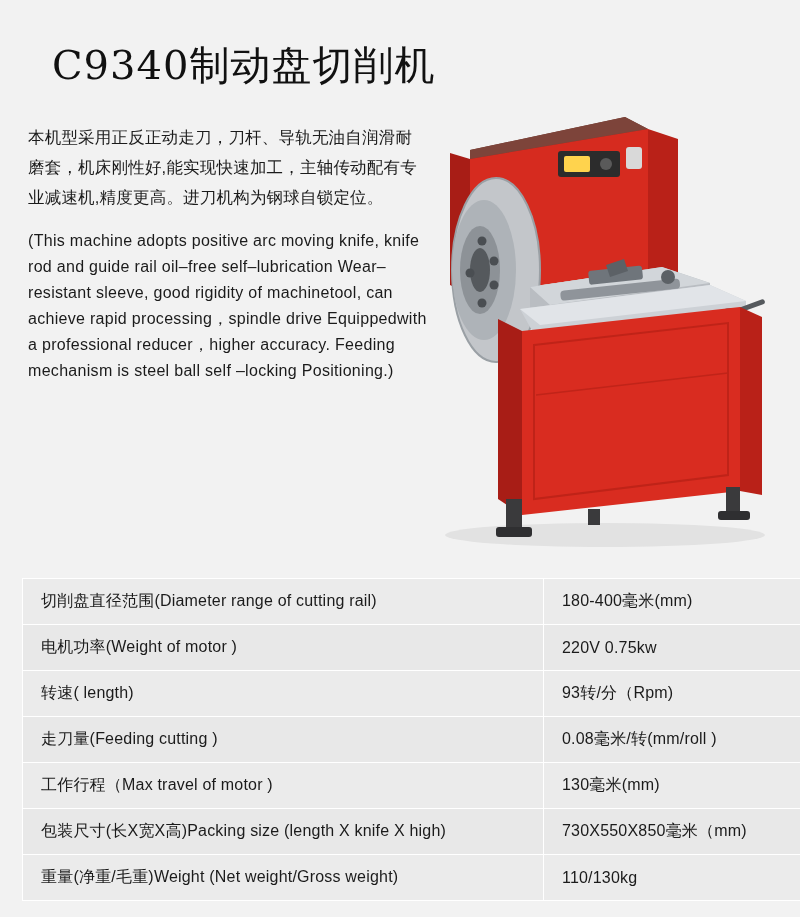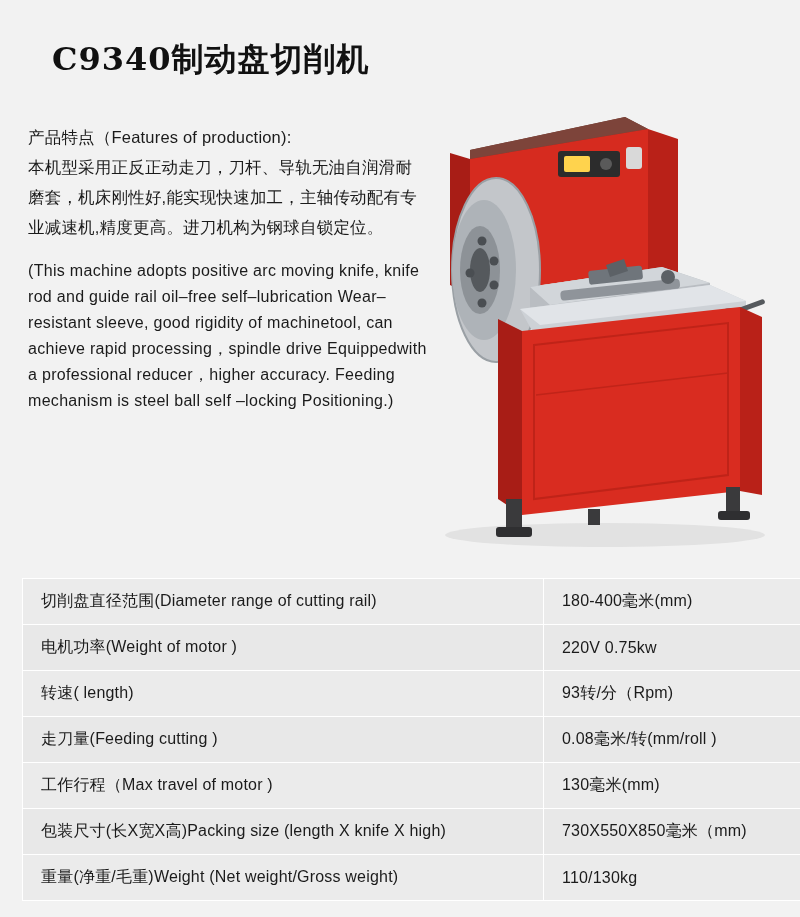--- a/index.html
+++ b/index.html
@@ -20,22 +20,22 @@
     width: 800px;
     height: 917px;
   }
 
   
   .title {
     position: absolute;
     left: 52px;
     top: 38px;
     font-family: "DejaVu Serif", serif;
-    font-weight: bold;
-    font-size: 32px;
+    font-weight: normal;
+    font-size: 40px;
     letter-spacing: 1px;
     color: #111;
     white-space: nowrap;
   }
 
   
   .text-col {
     position: absolute;
     left: 28px;
     top: 122px;
@@ -104,21 +104,20 @@
 </style>
 </head>
 <body>
 
 <div class="page">
 
   <div class="title">C9340制动盘切削机</div>
 
   <div class="text-col">
     <div class="features-cn">
-      <span class="lead">产品特点（Features of production):</span>
       <span>本机型采用正反正动走刀，刀杆、导轨无油自润滑耐磨套，机床刚性好,能实现快速加工，主轴传动配有专业减速机,精度更高。进刀机构为钢球自锁定位。</span>
     </div>
     <div class="features-en">(This machine adopts positive arc moving knife, knife rod and guide rail oil–free self–lubrication Wear–resistant sleeve, good rigidity of machinetool, can achieve rapid processing，spindle drive Equippedwith a professional reducer，higher accuracy. Feeding mechanism is steel ball self –locking Positioning.)</div>
   </div>
 
   <div class="photo">
     <svg width="380" height="455" viewBox="0 0 380 455" xmlns="http://www.w3.org/2000/svg">
 
       <ellipse cx="195" cy="440" rx="160" ry="12" fill="#e2e2e2"></ellipse>
 

